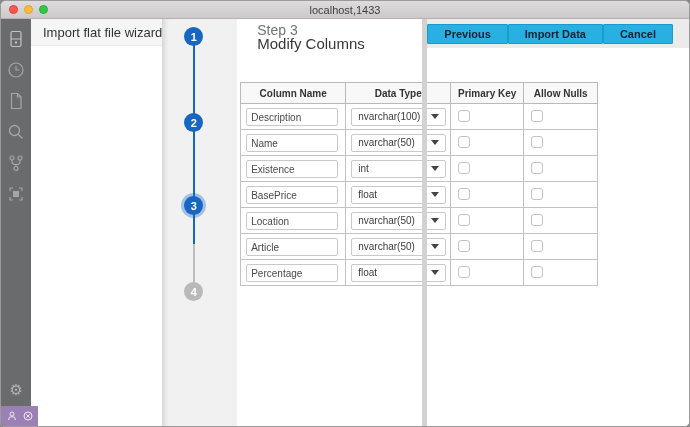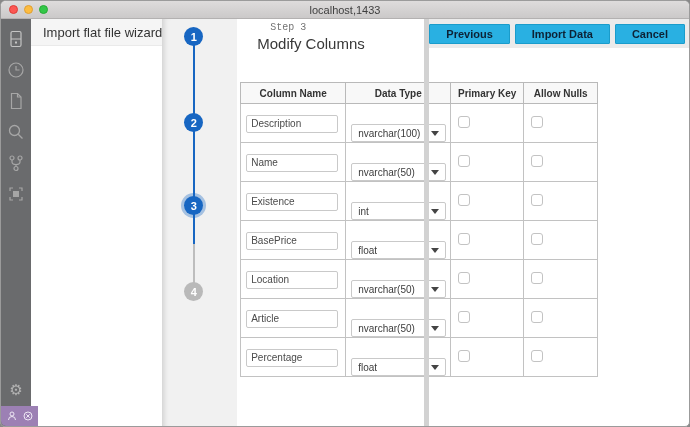--- a/index.html
+++ b/index.html
@@ -56,21 +56,21 @@
   .step-circle{
     position:absolute; left:22px; width:19px; height:19px; border-radius:50%;
     display:flex; align-items:center; justify-content:center;
     color:#fff; font-size:11px; font-weight:bold;
   }
   .step-circle.done, .step-circle.current{ background:#1766c2; }
   .step-circle.current{ box-shadow:0 0 0 3px rgba(23,102,194,.35); }
   .step-circle.upcoming{ background:#b9b9b9; }
   
   .content{ flex:1; position:relative; background:#fff; }
-  .step-label{ position:absolute; left:33px; top:3px; font-size:10px; color:#737373;font-family:Liberation Mono, monospace; }
+  .step-label{ position:absolute; left:20px; top:3px; font-size:14px; color:#737373; }
   .page-title{ position:absolute; left:20px; top:16px; font-size:15px; font-weight:normal; color:#383838; }
   .right-strip{ position:absolute; right:0; top:0; bottom:0; width:5px; background:#d2d2d2; }
   
   table.data-table{
     position:absolute; left:3px; top:63px; width:357px;
     border-collapse:collapse; table-layout:fixed;
   }
   .data-table th{
     height:21px; background:#f8f8f8; border:1px solid #b9b9b9;
     font-size:10px; font-weight:bold; color:#333; text-align:center;
@@ -79,31 +79,31 @@
     height:26px; border:1px solid #c2c2c2; padding-left:5px; vertical-align:middle;
   }
   .cell-input{
     width:92px; height:18px; border:1px solid #c9c9c9; border-radius:2px;
     font-family:"Liberation Sans",sans-serif; font-size:10px; color:#4a4a4a; padding:0 4px;
     background:#fff;
   }
   .dropdown{
     width:95px; height:18px; border:1px solid #c9c9c9; border-radius:2px;
     display:flex; align-items:center; justify-content:space-between;
-    padding:0 6px; font-size:10px; color:#3c3c3c; background:#fff; cursor:pointer;margin-top:20px;
+    padding:0 6px; font-size:10px; color:#3c3c3c; background:#fff; cursor:pointer;
   }
   .caret{ width:0; height:0; border-left:4px solid transparent; border-right:4px solid transparent; border-top:5px solid #444; }
   .checkbox{
     appearance:none; -webkit-appearance:none; width:12px; height:12px;
     border:1px solid #c3c3c3; border-radius:3px; background:#fff; cursor:pointer; margin-left:2px;
   }
   
   .footer{
     height:29px; background:#ebebeb; flex:none;
-    display:flex; align-items:center; justify-content:flex-end; gap:5px; padding-right:4px;
+    display:flex; align-items:center; justify-content:flex-end; padding-right:16px;
   }
   .btn{
     height:20px; padding:0 16px; background:#29b0e2; border:1px solid #1a9ccb;
     font-family:"Liberation Sans",sans-serif; font-size:11px; font-weight:bold; color:#0d2235;
     border-radius:1px; cursor:pointer;
   }
   .bottom-edge{ height:6px; background:#c6c6c6; flex:none; }
 </style>
 </head>
 <body>

